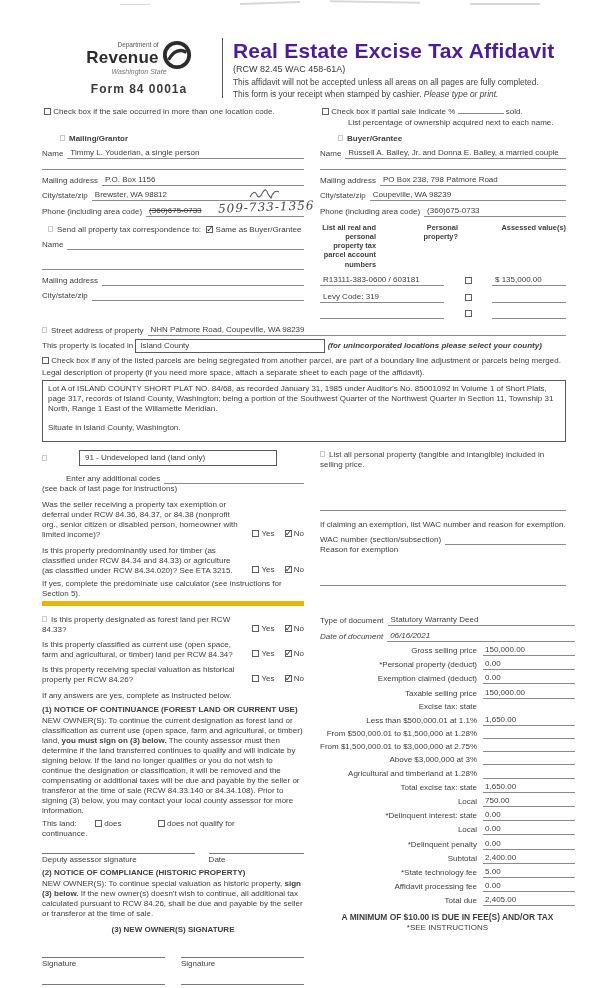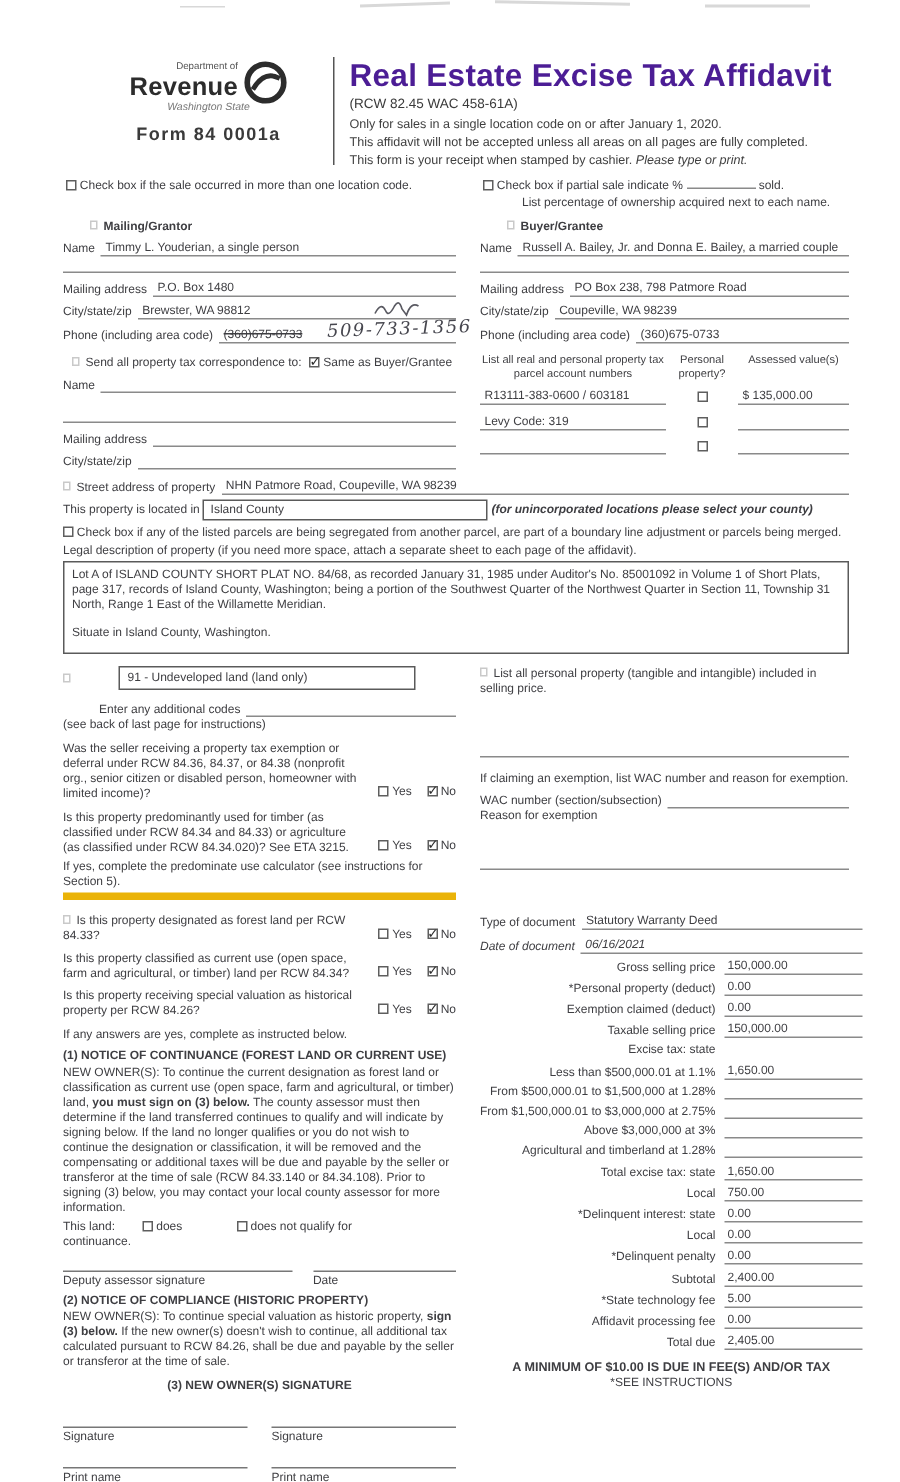--- a/index.html
+++ b/index.html
@@ -48,21 +48,21 @@
   .blank-line { border-bottom:1px solid #8a8a8a; height:11px; }
   .strike { text-decoration:line-through; }
 
   .two-col { display:flex; }
   .colL { width:262px; flex:none; }
   .colR { flex:1; margin-left:16px; }
 
   .hand { font-family:"DejaVu Serif", serif; font-style:italic; color:#47474f; white-space:nowrap; }
 
   
-  .parcel-head { display:flex; font-weight:normal; font-size:7.4px; text-align:center; margin-top:6px; }
+  .parcel-head { display:flex; font-weight:bold; font-size:7.4px; text-align:right; margin-top:6px;gap:34px; }
   .ph1 { flex:1; } .ph2 { width:48px; flex:none; } .ph3 { width:74px; flex:none; }
   .parcel-row { display:flex; align-items:flex-end; margin-top:6px; }
   .pr1 { flex:1; border-bottom:1px solid #8a8a8a; min-height:10px; padding:0 3px; }
   .pr2 { width:48px; flex:none; text-align:center; }
   .pr3 { width:74px; flex:none; border-bottom:1px solid #8a8a8a; min-height:10px; padding:0 3px; }
 
   .legal-box { border:1px solid #5a5a5a; padding:3px 5px 6px 5px; margin-top:2px; min-height:62px; }
   .code-box { border:1px solid #5a5a5a; width:198px; padding:2px 5px; margin-left:28px; }
   .located-box { border:1px solid #5a5a5a; width:190px; padding:1px 4px; display:inline-block; }
 
@@ -112,21 +112,20 @@
           <path d="M10 24 Q18 14 25 17" fill="none" stroke="#ffffff" stroke-width="2"></path>
         </svg>
       </div>
       <div class="dept-sub">Washington State</div>
       <div class="form-no">Form 84 0001a</div>
     </div>
     <div class="hdr-divider"></div>
     <div class="title-block">
       <span class="main-title">Real Estate Excise Tax Affidavit</span>
       <span class="title-suffix">(RCW 82.45 WAC 458-61A)</span>
-      <div class="sub">Only for sales in a single location code on or after January 1, 2020.</div>
       <div class="sub">This affidavit will not be accepted unless all areas on all pages are fully completed.</div>
       <div class="sub"><span>This form is your receipt when stamped by cashier. </span><span class="it">Please type or print.</span></div>
     </div>
   </div>
 
   <div class="two-col" style="margin-top:7px;">
     <div class="colL" style="margin-left:2px;">
       <span class="cb"></span>
       <span>Check box if the sale occurred in more than one location code.</span>
     </div>
@@ -144,21 +143,21 @@
   <div class="two-col" style="margin-top:6px;">
     <div class="colL">
       <div style="margin-left:18px;"><span class="mark"></span><span class="b">Mailing/Grantor</span></div>
       <div class="field" style="margin-top:4px;">
         <span class="lbl">Name</span>
         <span class="fill">Timmy L. Youderian, a single person</span>
       </div>
       <div class="blank-line"></div>
       <div class="field" style="margin-top:5px;">
         <span class="lbl">Mailing address</span>
-        <span class="fill">P.O. Box 1480</span>
+        <span class="fill">P.O. Box 1156</span>
       </div>
       <div class="field" style="margin-top:4px;">
         <span class="lbl">City/state/zip</span>
         <span class="fill">
           <span>Brewster, WA 98812</span>
           <svg class="scribble" style="right:22px;top:-3px;" width="34" height="14" viewBox="0 0 34 14">
             <path d="M2 10 q4 -8 7 -2 q2 5 6 -3 q3 -5 5 2 l3 4 q3 -9 8 -6" fill="none" stroke="#5a5a62" stroke-width="1.1"></path>
           </svg>
         </span>
       </div>

